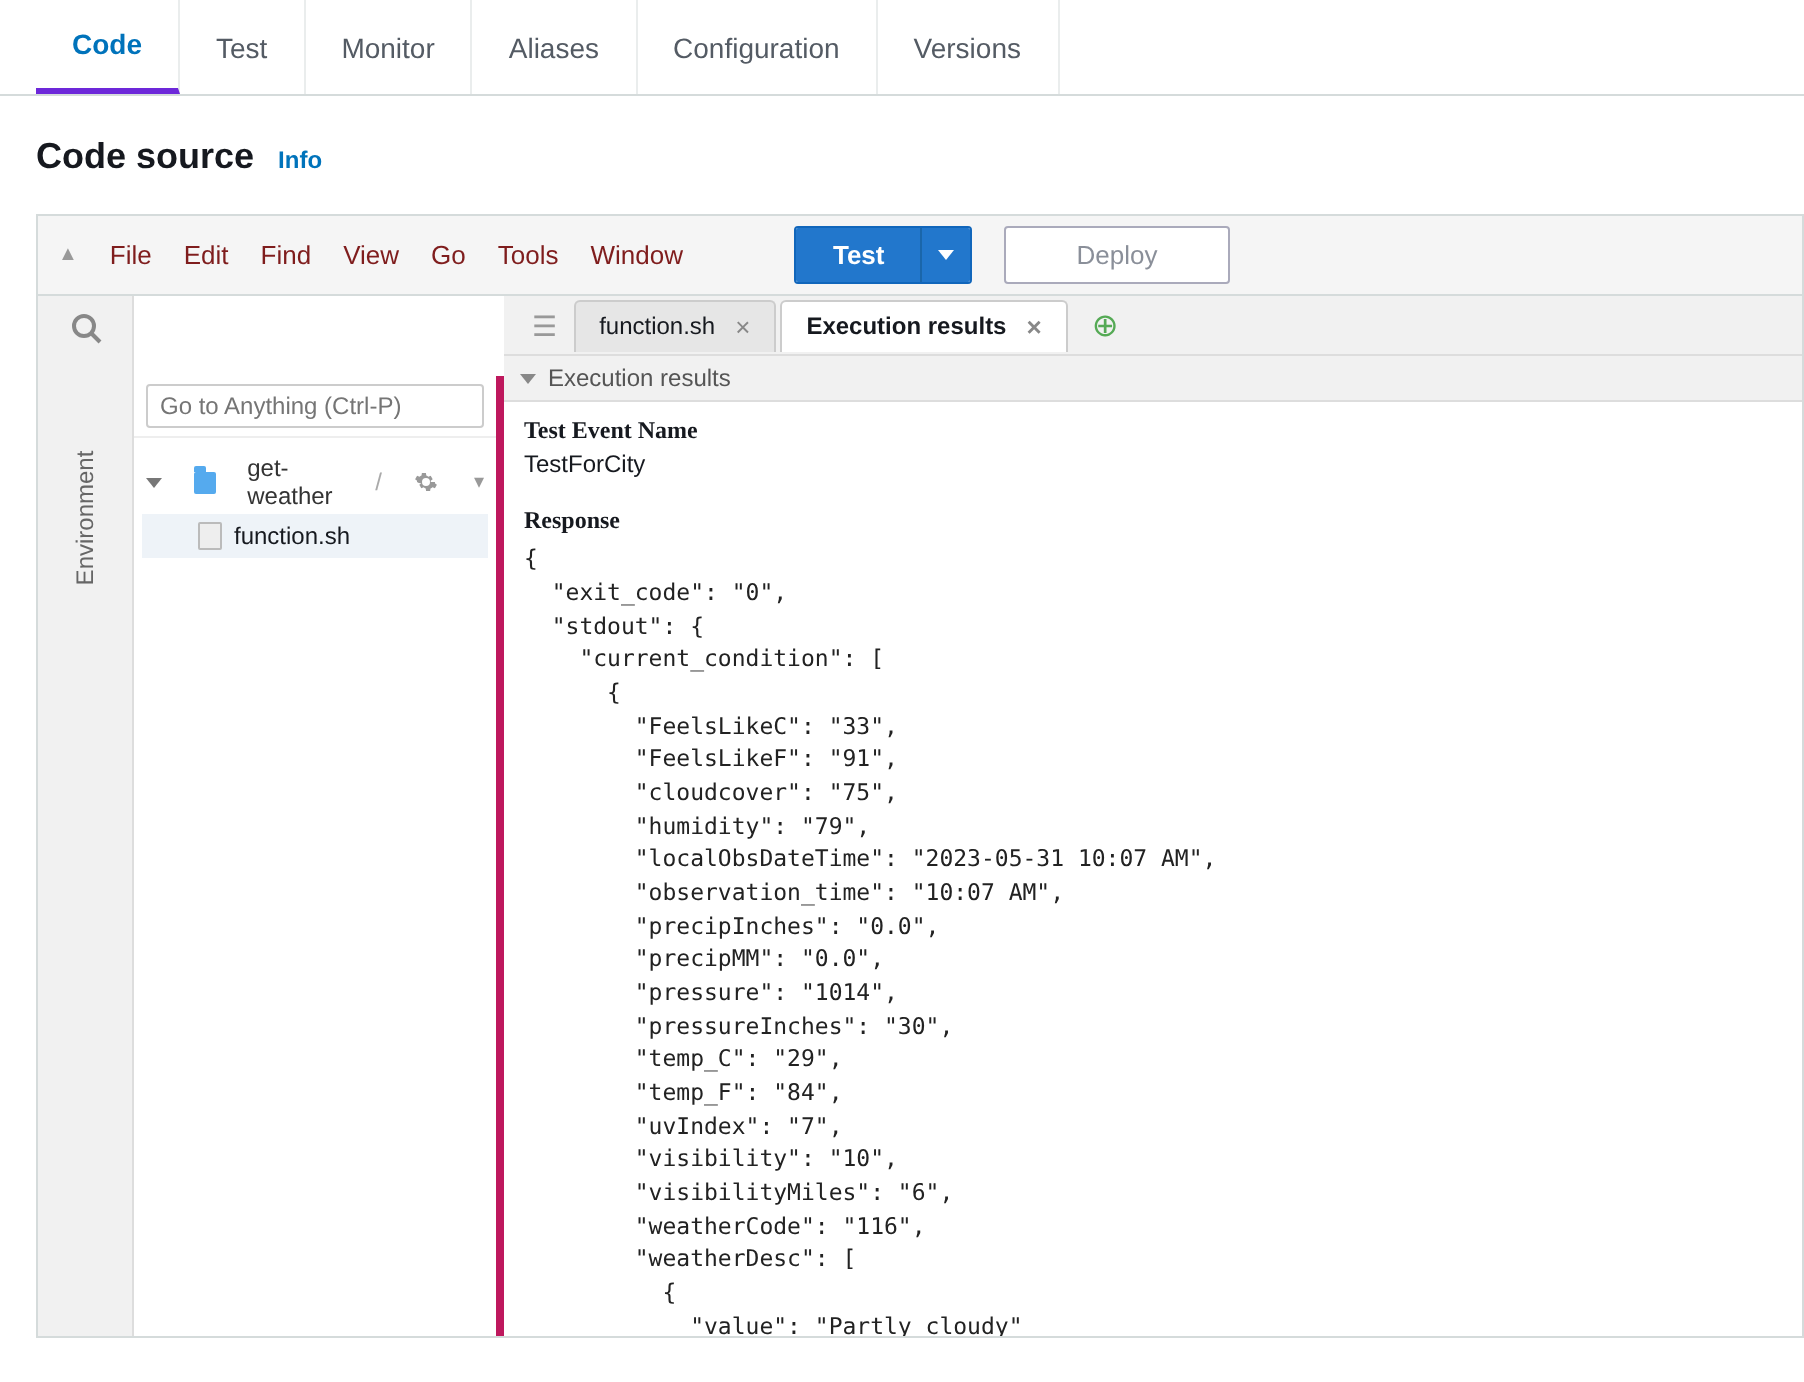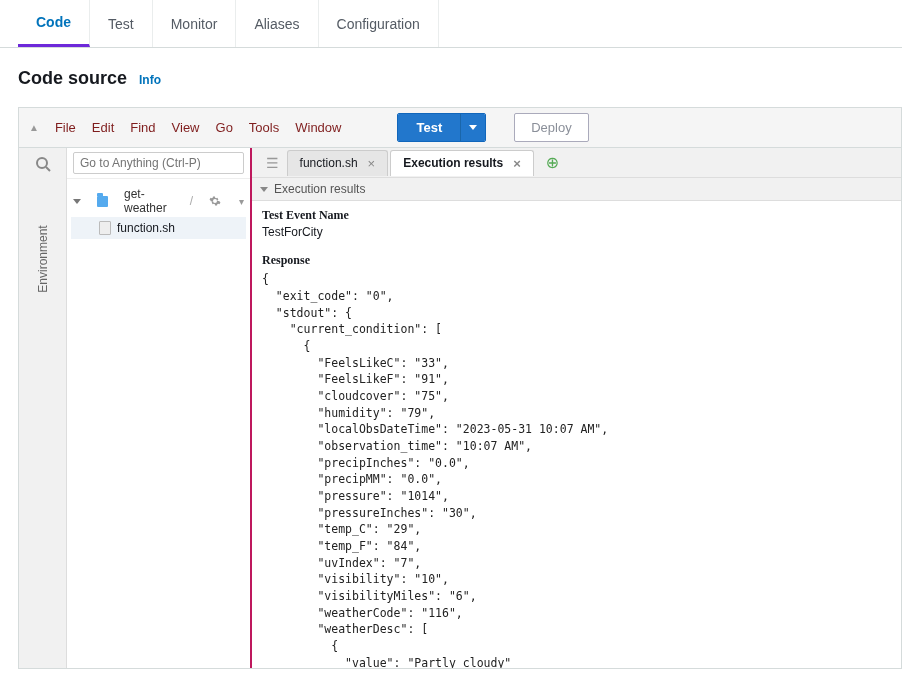--- a/index.html
+++ b/index.html
@@ -20,32 +20,32 @@
 .ide { border: 1px solid #d5dbdb; background: #fafafa; }
 
 
 .menubar { display: flex; align-items: center; gap: 16px; padding: 6px 10px; background: #f5f5f5; border-bottom: 1px solid #d5dbdb; height: 40px; }
 .menu-collapse { border: none; background: none; color: #999; cursor: pointer; font-size: 10px; }
 .menu-item { font-size: 13px; color: #7f1d1d; cursor: pointer; }
 .menubar .spacer { flex: 1; }
 .test-split { display: inline-flex; border: 1px solid #1166bb; border-radius: 2px; overflow: hidden; margin-left: 40px; }
 .test-btn { background: #2277cc; color: #fff; font-weight: 700; padding: 6px 18px; border: none; cursor: pointer; font-size: 13px; }
 .test-drop { background: #2277cc; color: #fff; border: none; border-left: 1px solid #1a66aa; padding: 6px 8px; cursor: pointer; display: flex; align-items: center; }
-.deploy-btn { margin-left: 12px; padding: 6px 16px; background: #fff; border: 1px solid #aab; border-radius: 2px; color: #8a8f99; cursor: not-allowed; font-size: 13px; }
+.deploy-btn { padding: 6px 35px; background: #fff; border: 1px solid #aab; border-radius: 2px; color: #8a8f99; cursor: not-allowed; font-size: 13px; }
 
 
 .ide-body { display: flex; height: 520px; background: #fff; }
 
 
 .sidebar-rail { width: 48px; background: #f1f1f1; border-right: 1px solid #ddd; display: flex; flex-direction: column; align-items: center; padding-top: 8px; gap: 20px; }
 .rail-search-icon { color: #888; }
 .rail-label { transform: rotate(-90deg); white-space: nowrap; font-size: 12px; color: #666; margin-top: 60px; }
 
 
-.file-panel { width: 185px; border-right: 2px solid #be185d; display: flex; flex-direction: column; }
+.file-panel { width: 185px; border-right: 4px solid #be185d; display: flex; flex-direction: column; margin-top: 40px; }
 .file-search { padding: 4px 6px; border-bottom: 1px solid #eee; }
 .file-search input { width: 100%; border: 1px solid #ccc; padding: 4px 6px; font-size: 12px; color: #999; border-radius: 2px; height: 22px; }
 .tree { padding: 6px 4px; font-size: 12px; }
 .tree-row { display: flex; align-items: center; gap: 16px; padding: 2px 2px; cursor: pointer; }
 .tree-row.folder { font-weight: 400; color: #333; }
 .tree-gear { margin-left: auto; color: #999; font-size: 12px; }
 .tree-child { padding-left: 28px; display: flex; align-items: center; gap: 6px; padding-top: 4px; padding-bottom: 4px; }
 .tree-child.selected { background: #eef3f8; }
 .folder-icon { width: 14px; height: 11px; background: #55aaee; border-radius: 1px; display: inline-block; position: relative; }
 .folder-icon::before { content: ""; position: absolute; top: -3px; left: 0; width: 6px; height: 3px; background: #55aaee; border-radius: 1px 1px 0 0; }
@@ -70,20 +70,21 @@
 </style>
 </head>
 <body>
 
 <div class="top-tabs">
   <div class="top-tab active">Code</div>
   <div class="top-tab">Test</div>
   <div class="top-tab">Monitor</div>
   <div class="top-tab">Aliases</div>
   <div class="top-tab">Configuration</div>
+  <div class="top-tab">Versions</div>
 </div>
 
 <div class="page">
   <div class="section-head">
     <span class="section-title">Code source</span>
     <span class="info-link">Info</span>
   </div>
 
   <div class="ide">
 

